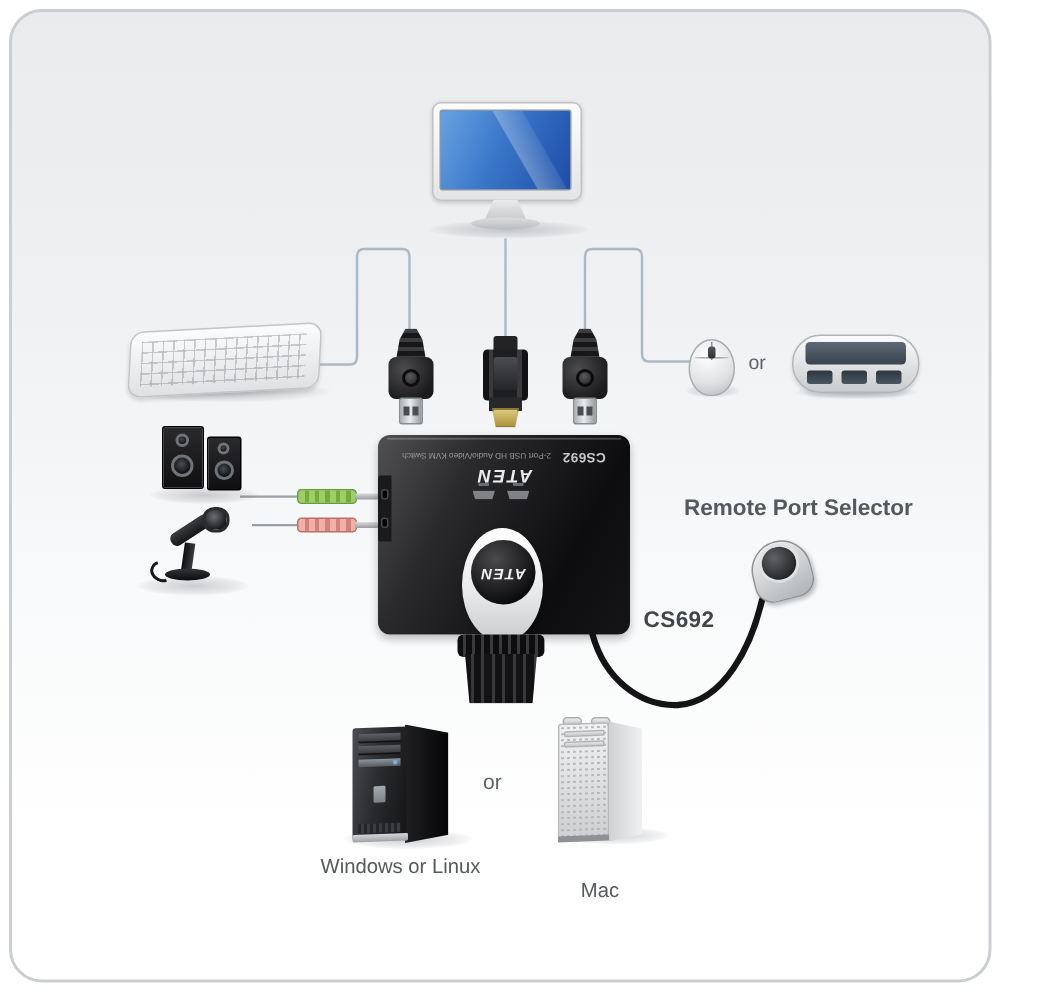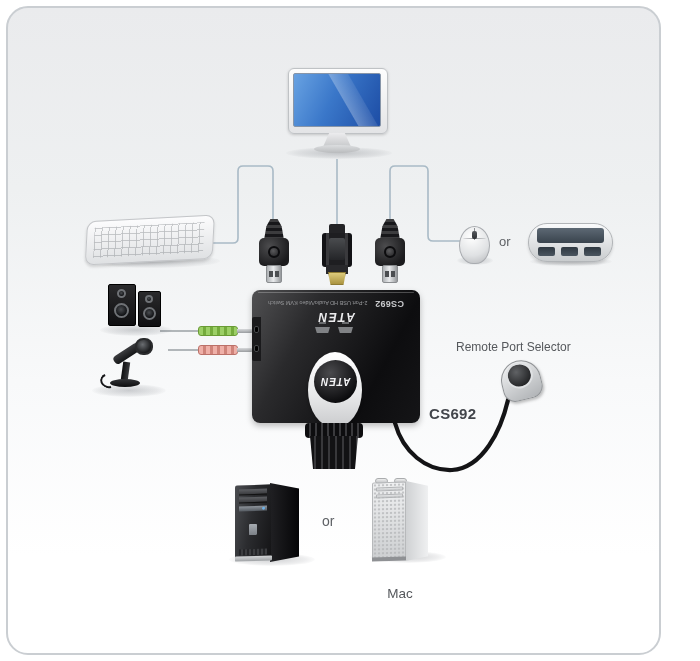--- a/index.html
+++ b/index.html
@@ -193,21 +193,21 @@
     background-size:4px 4px, 100% 100%; border:1px solid #b7b9bb; border-radius:2px; }
   .mac-slot { position:absolute; left:3px; width:27px; height:4px; background:linear-gradient(180deg,#e8e9ea,#c4c6c8);
     border:1px solid #b2b4b6; border-radius:1px; }
   .mac-slot.s1 { top:4px; } .mac-slot.s2 { top:11px; }
   .mac-base { position:absolute; left:0; top:77px; width:34px; height:4px; transform:skewY(-2deg);
     background:#8f9194; }
 
   
   .lbl { position:absolute; color:#55585c; font-size:13.5px; }
   .lbl.center { text-align:center; }
-  .lbl-rps { left:456px; top:340px; width:200px; font-size:12px; }
+  .lbl-rps { left:456px; top:330px; width:200px; font-size:15px;font-weight:bold; }
   .lbl-cs692 { left:429px; top:405px; font-size:15px; font-weight:bold; color:#42454b; letter-spacing:.3px; }
   .lbl-or-top { left:499px; top:234px; font-size:13px; color:#5e6165; }
   .lbl-or-bottom { left:322px; top:513px; font-size:14px; color:#5e6165; }
   .lbl-left-pc { left:190px; top:570px; width:154px; }
   .lbl-mac { left:363px; top:586px; width:74px; }
 </style>
 </head>
 <body>
 
 <div class="stage">
@@ -365,14 +365,15 @@
     <div class="mac-handle h1"></div>
     <div class="mac-handle h2"></div>
     <div class="mac-side"></div>
     <div class="mac-front">
       <div class="mac-slot s1"></div>
       <div class="mac-slot s2"></div>
     </div>
     <div class="mac-base"></div>
   </div>
 
+  <div class="lbl center lbl-left-pc">Windows or Linux</div>
   <div class="lbl center lbl-mac">Mac</div>
 </div>
 
 </body></html>

